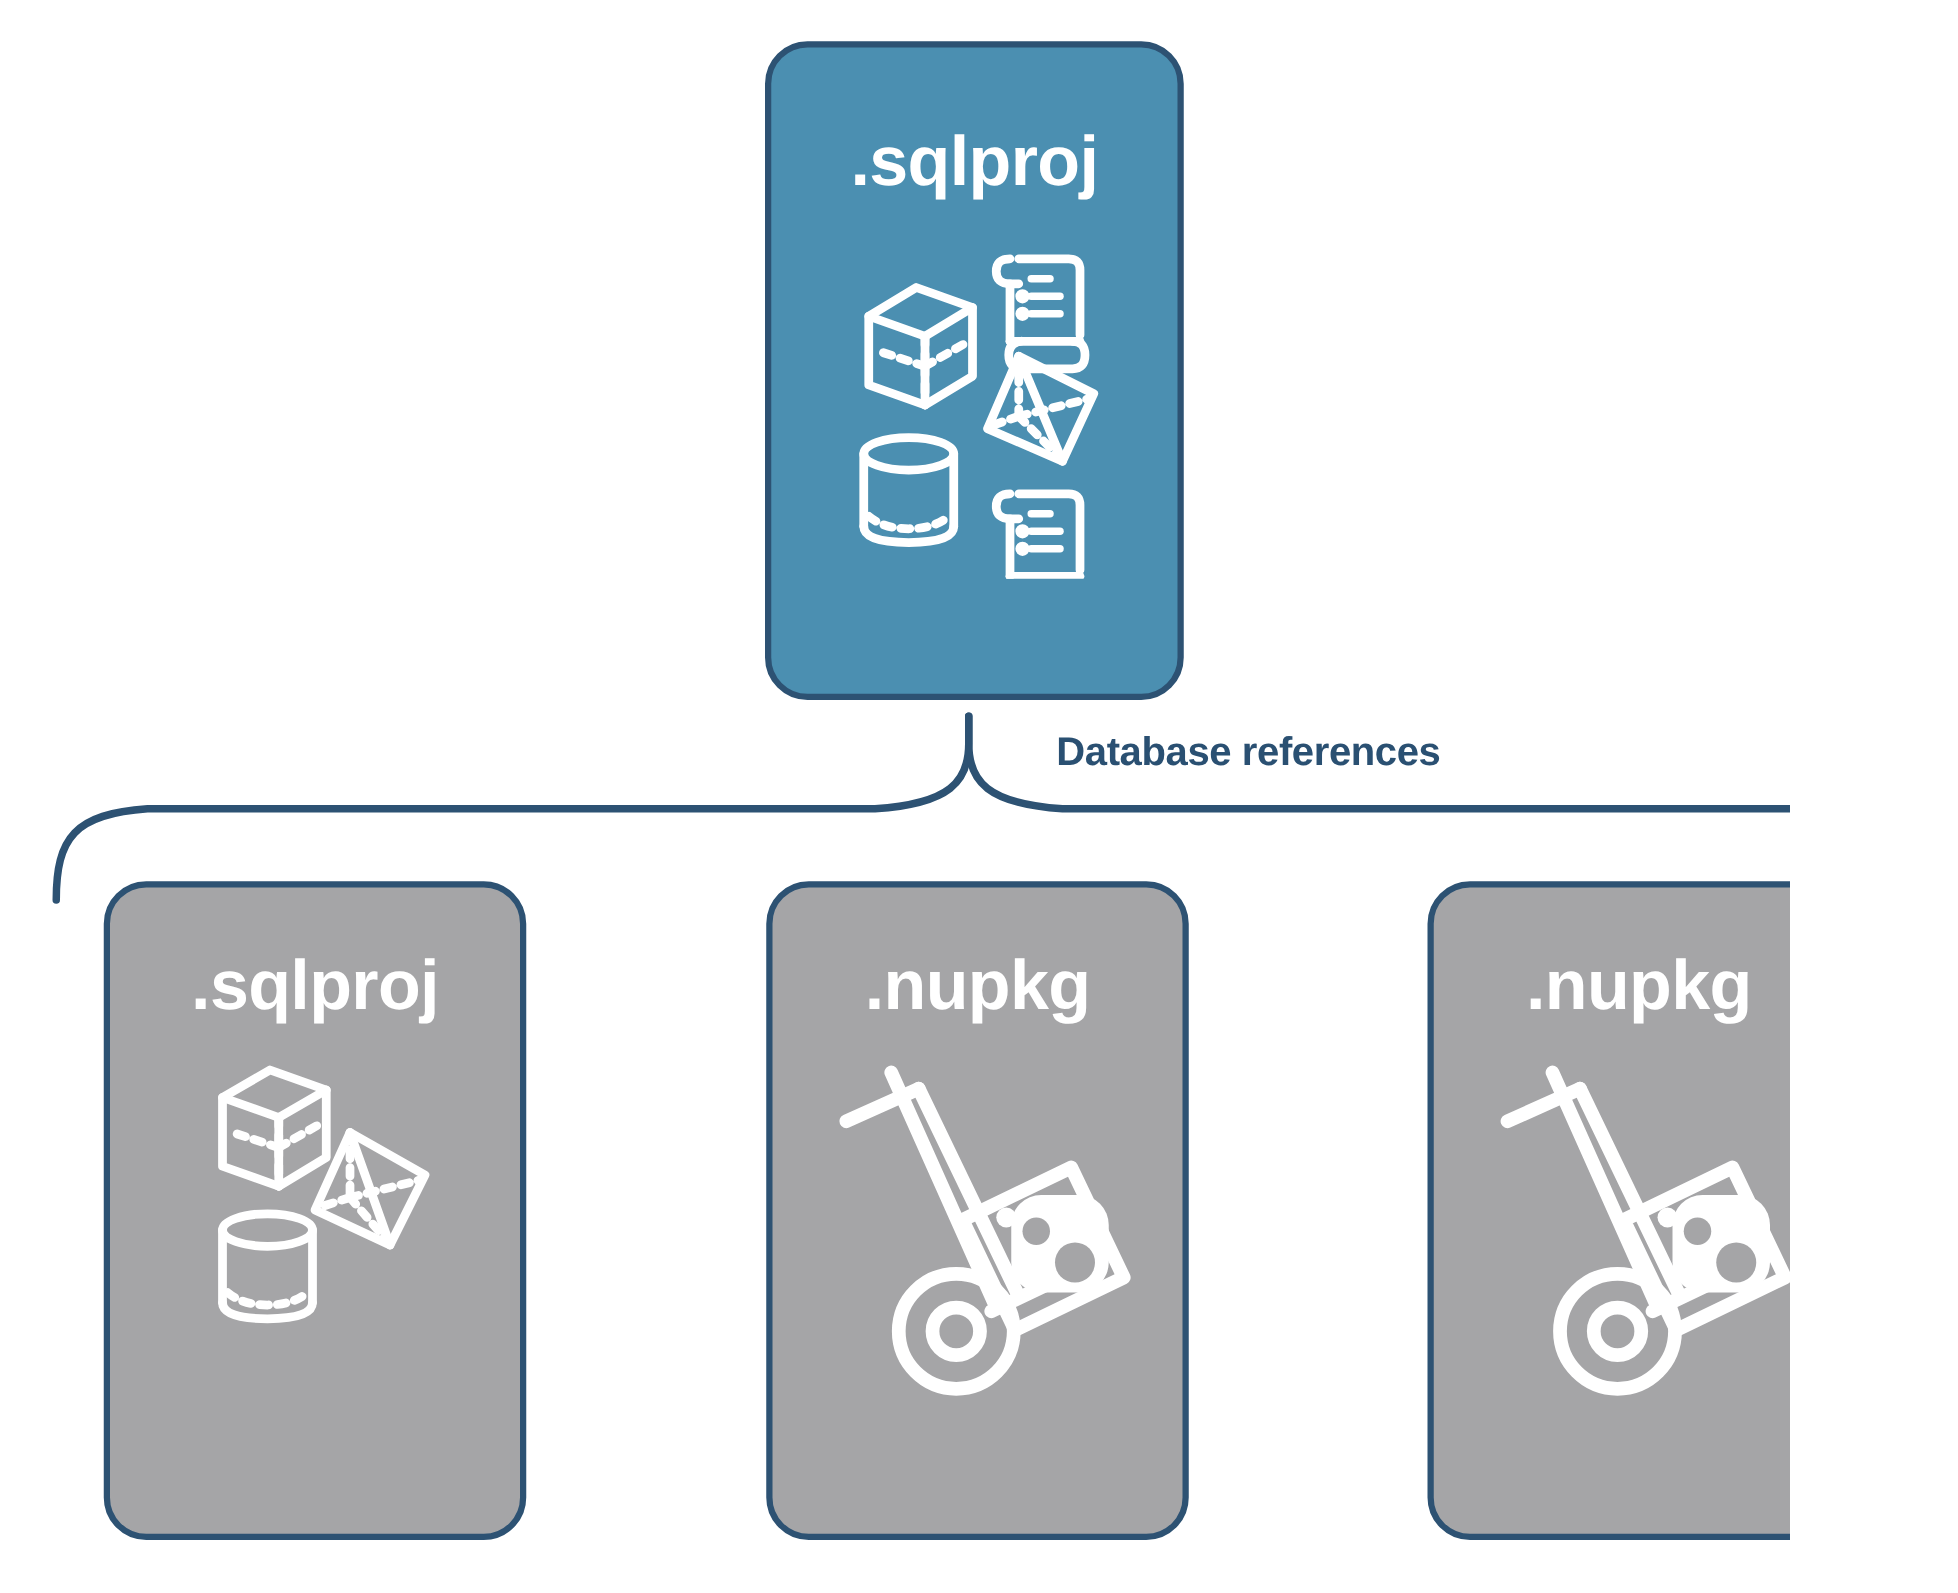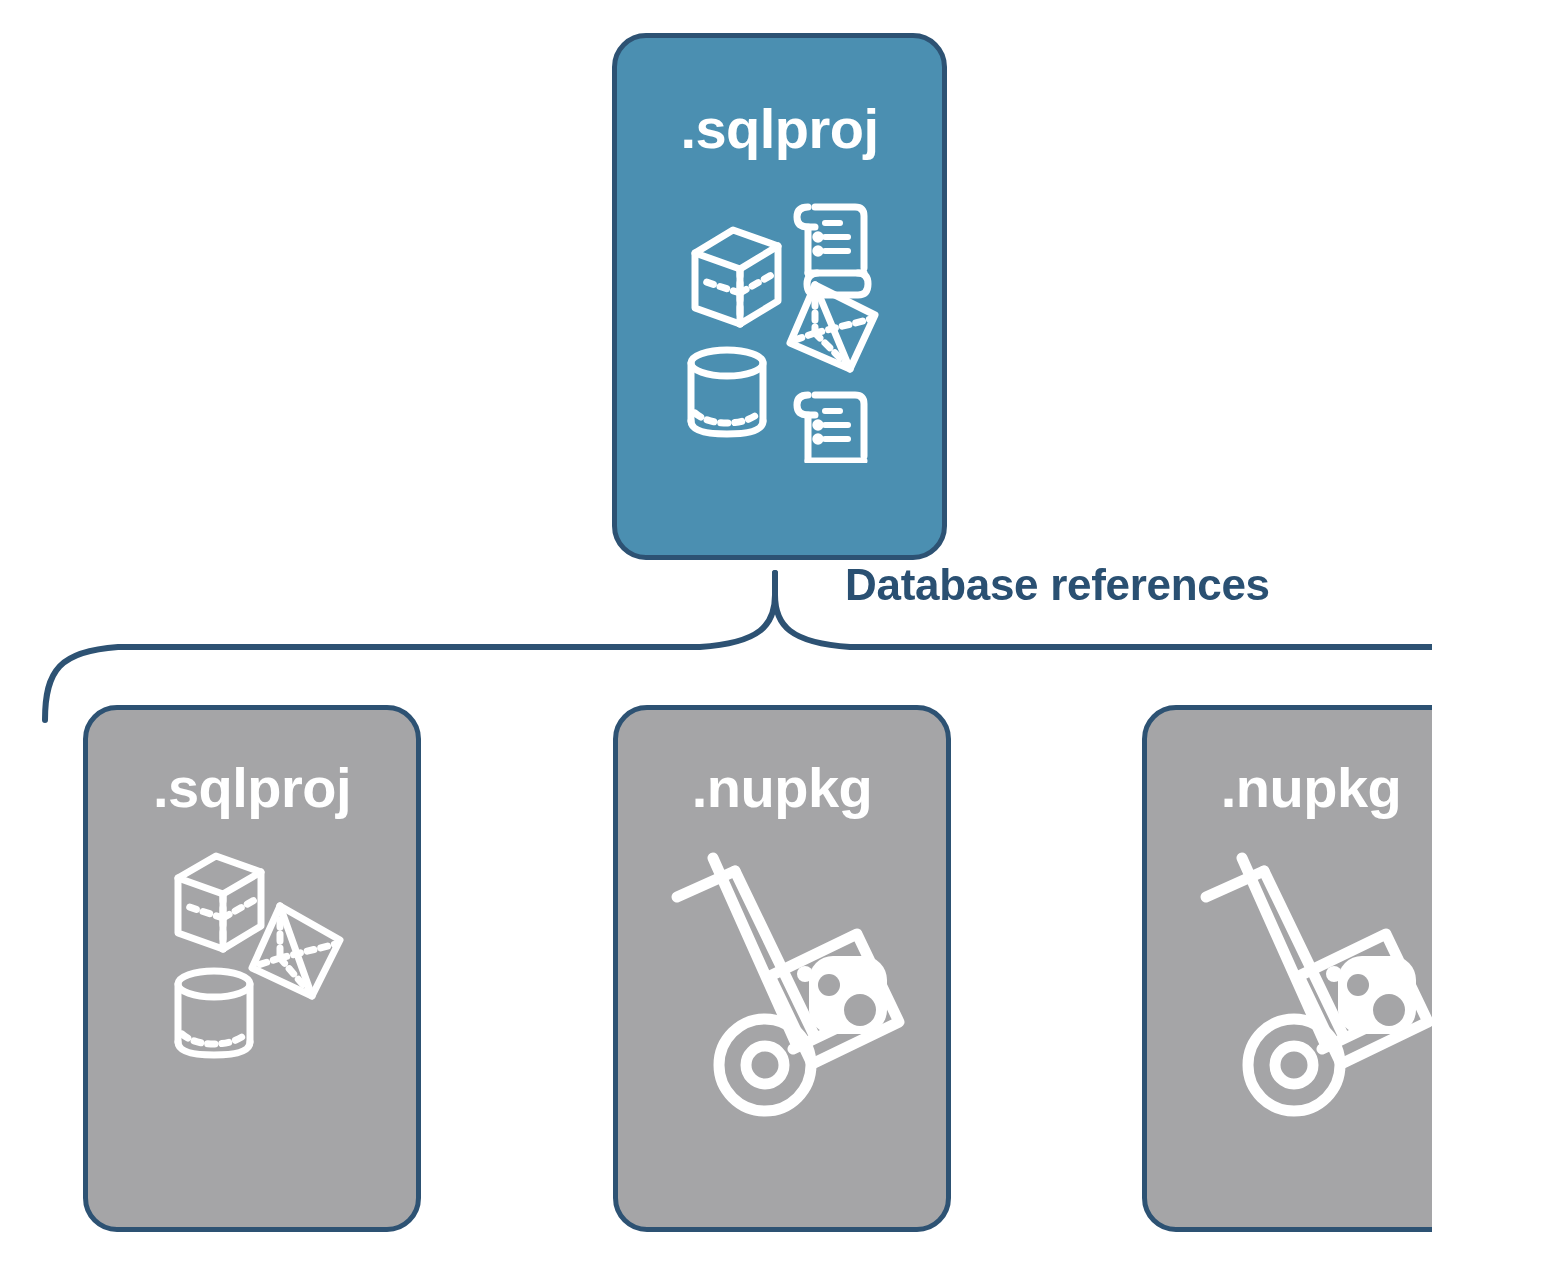--- a/index.html
+++ b/index.html
@@ -58,23 +58,23 @@
     position: absolute;
     left: 0;
     top: 555px;
     width: 1566px;
     height: 200px;
     pointer-events: none;
   }
   #bracket-label {
     position: absolute;
     left: 845px;
-    top: 560px;
+    top: 583px;
     color: #2a5072;
-    font-size: 44px;
+    font-size: 32px;
     font-weight: bold;
     font-family: "Liberation Sans", sans-serif;
     letter-spacing: -0.3px;
     white-space: nowrap;
   }
 </style>
 </head>
 <body>
 
 <div id="canvas">

